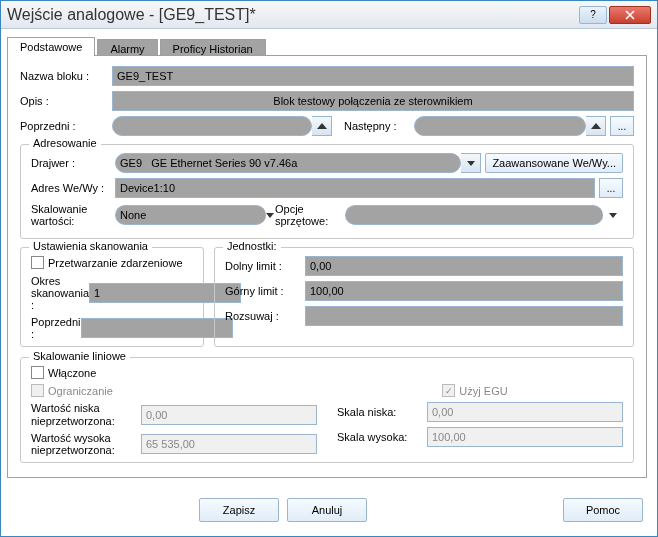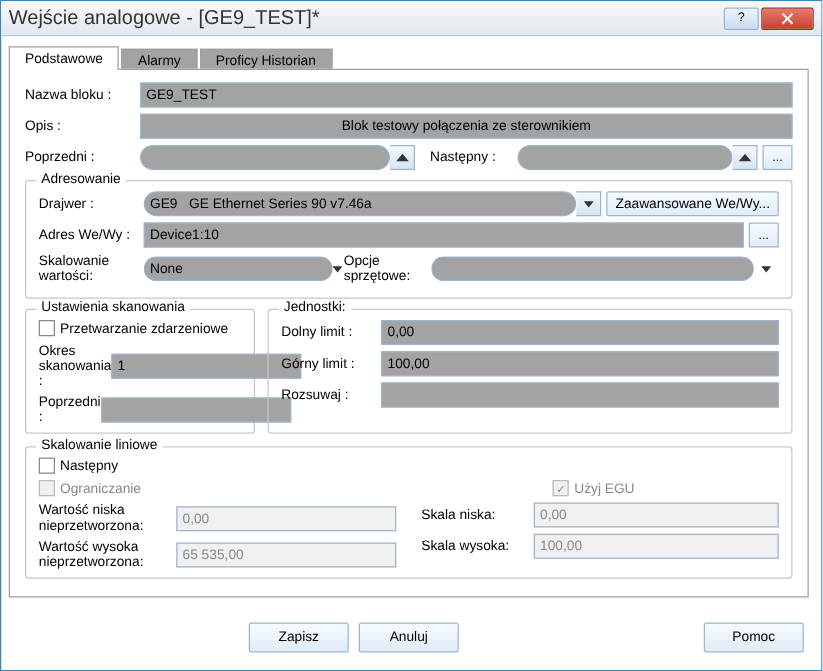--- a/index.html
+++ b/index.html
@@ -173,21 +173,21 @@
           </div>
         </div>
       </div>
 
       <div class="group" style="margin-top:10px">
         <div class="group-title">Skalowanie liniowe</div>
         <div style="display:flex">
           <div style="flex:1">
             <div class="row">
               <span class="checkbox"></span>
-              <span>Następny</span>
+              <span>Włączone</span>
             </div>
             <div class="row">
               <span class="checkbox disabled"></span>
               <span style="color:#888">Ograniczanie</span>
             </div>
           </div>
           <div style="flex:1">
             <div class="row" style="margin-top:18px;justify-content:center">
               <span class="checkbox checked-disabled">✓</span>
               <span style="color:#888">Użyj EGU</span>

